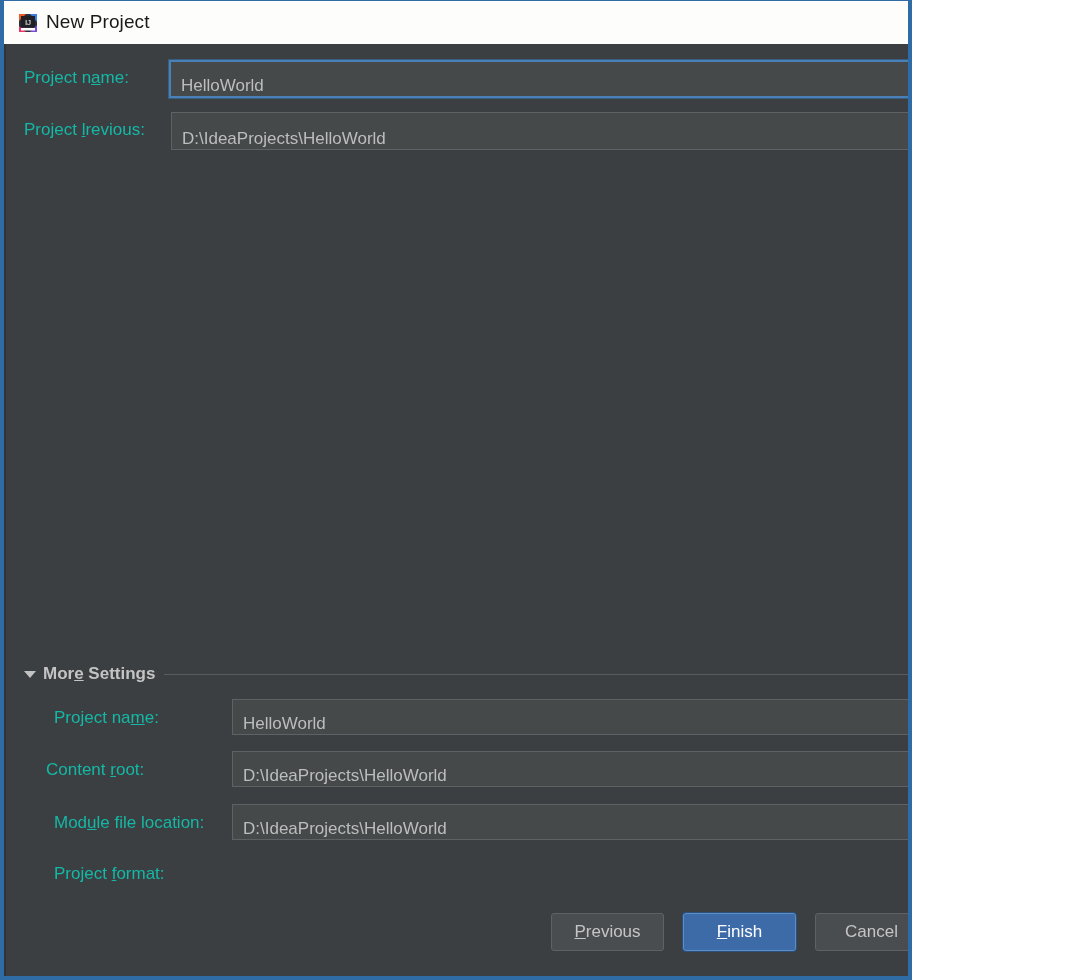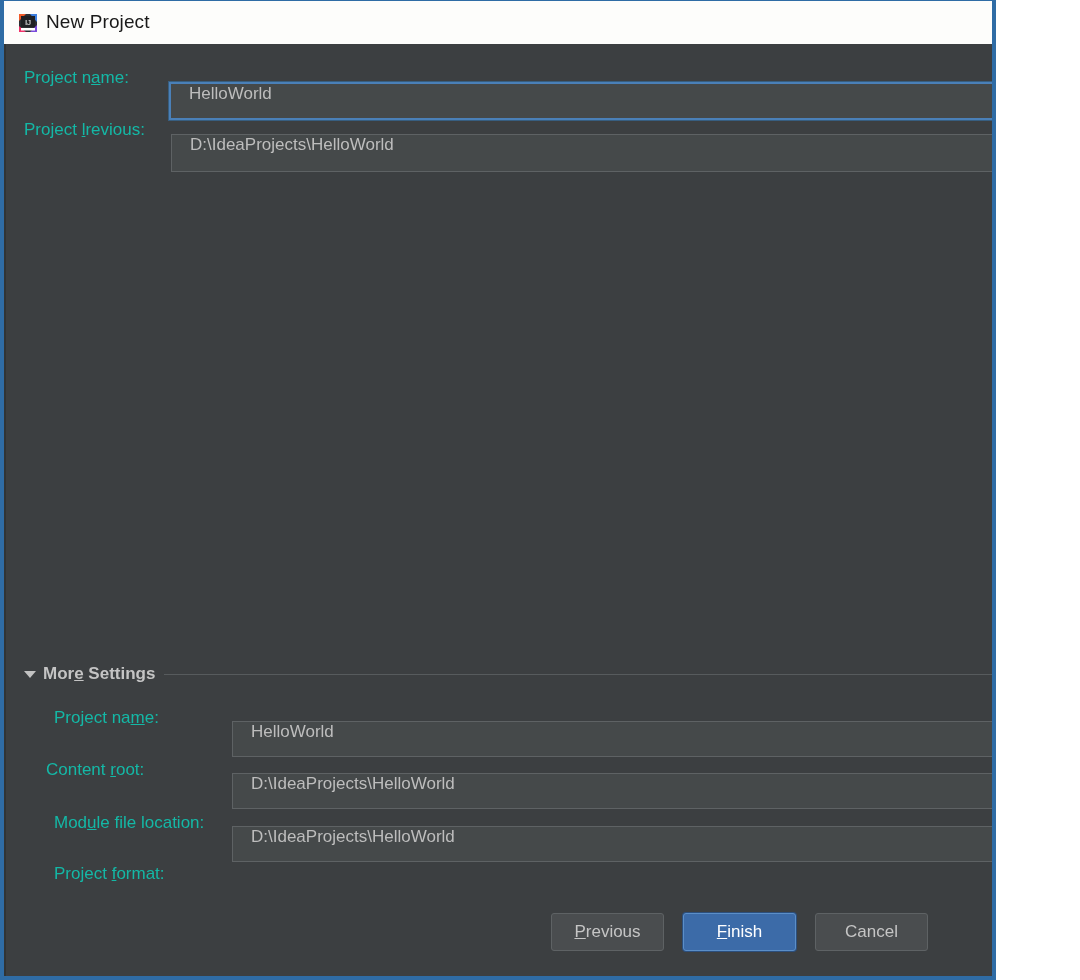--- a/index.html
+++ b/index.html
@@ -9,21 +9,21 @@
   }
   body {
     width: 1080px;
     height: 980px;
     overflow: hidden;
     font-family: "Liberation Sans", sans-serif;
   }
 
   .window {
     position: relative;
-    width: 996px;
+    width: 912px;
     height: 980px;
     box-sizing: border-box;
     background: #3c3f41;
     border: 4px solid #2f6ca5;
     border-top: none;
     overflow: hidden;
   }
 
   
   .titlebar {
@@ -92,24 +92,23 @@
   .label u { text-decoration: underline; }
 
   .field {
     position: absolute;
     box-sizing: border-box;
     background: #45494a;
     border: 1px solid #5e6264;
     color: #bdbdbd;
     font-size: 17px;
     font-family: "Liberation Sans", sans-serif;
-    padding: 0 18px;
-    display: flex;
-    align-items: flex-start;
-    margin-top: 22px;
+    padding: 0 10px;
+    display: flex;
+    align-items: flex-end;
   }
   .field.focused {
     border: 2px solid #4a80b8;
     outline: 1px solid #375e80;
     background: #45494a;
   }
   .field .val { flex: 1 1 auto; white-space: nowrap; overflow: hidden; }
 
   .browse-btn {
     position: absolute;

